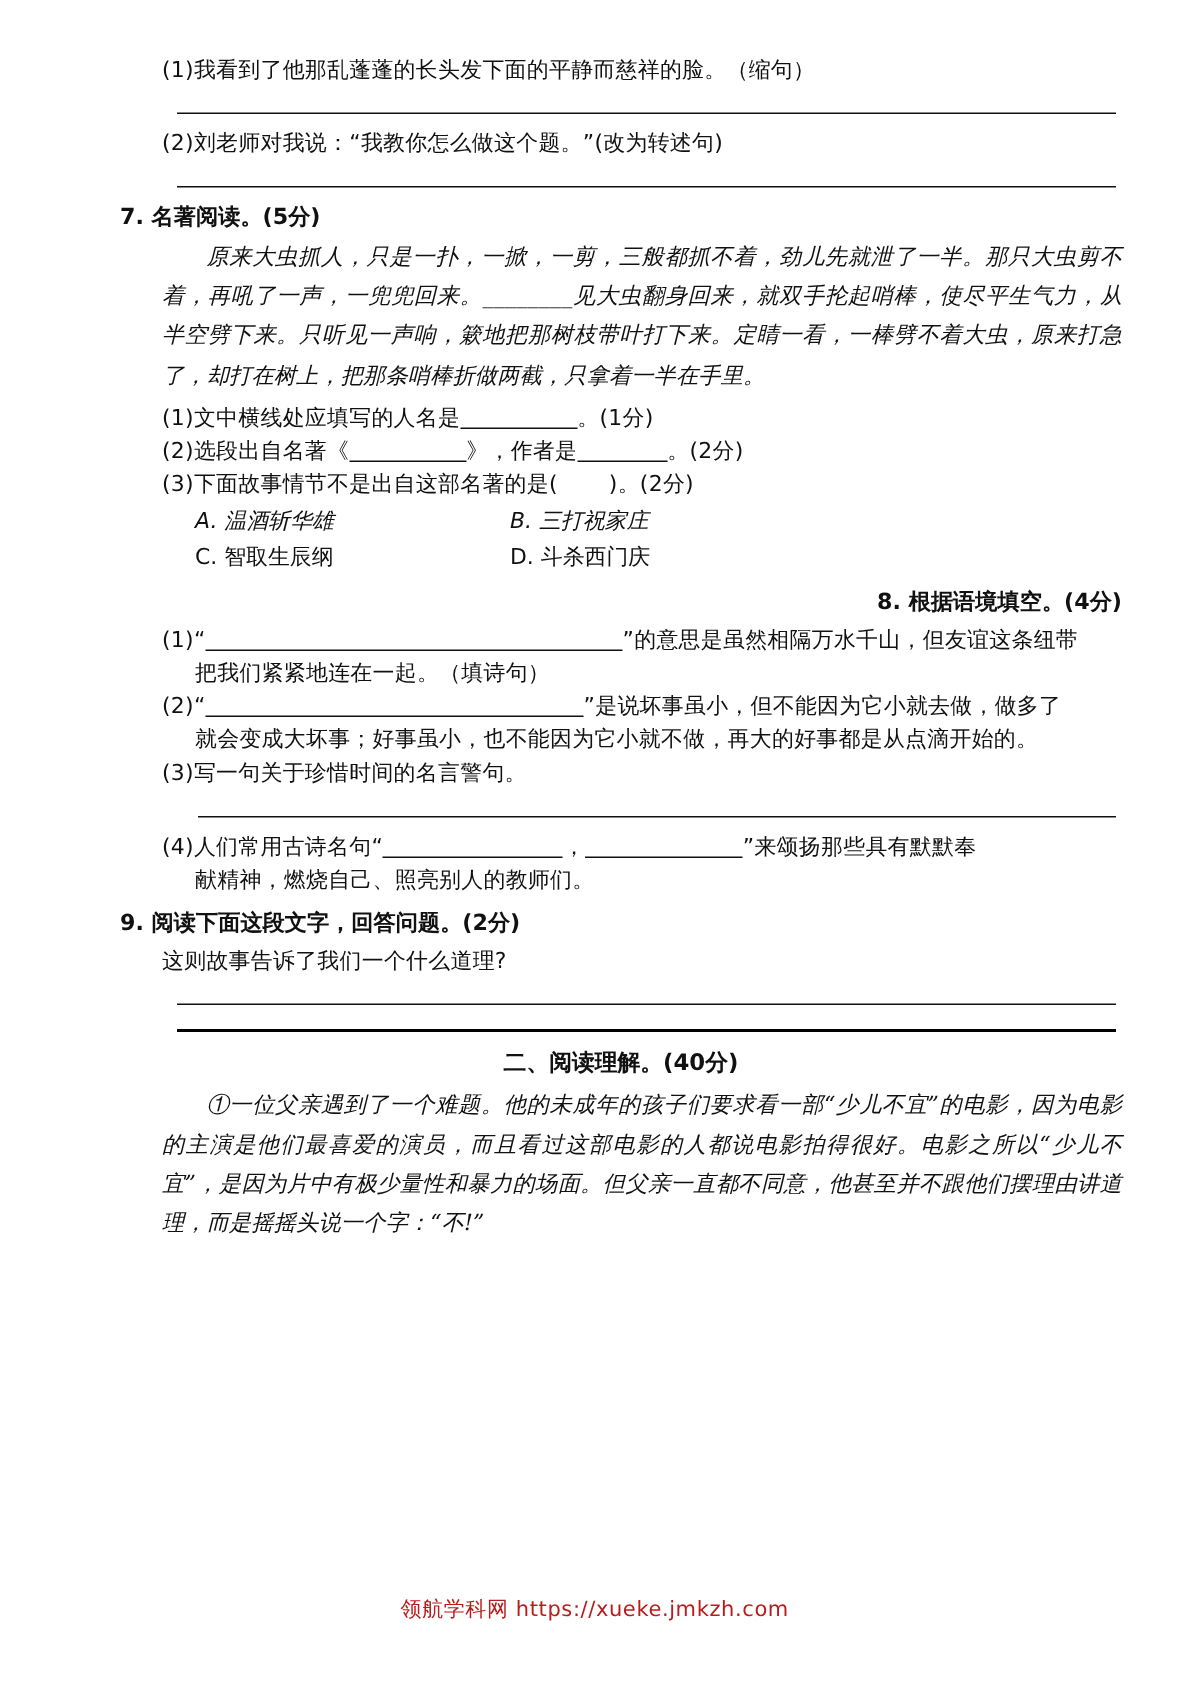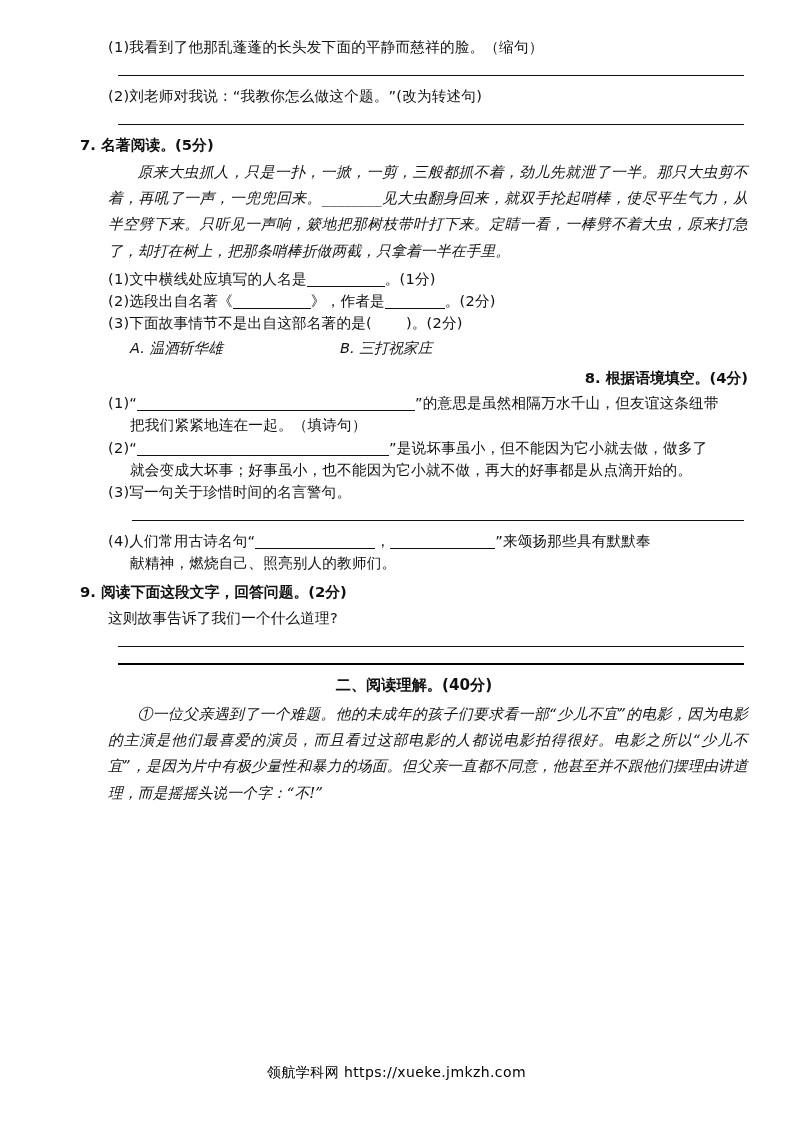--- a/index.html
+++ b/index.html
@@ -123,21 +123,21 @@
   }
 
   
   .watermark {
     position: absolute;
     left: 0;
     top: 1064px;
     width: 793px;
     text-align: center;
     font-size: 14px;
-    color: #000000;
+    color: #b91c1c;
     font-family: "DejaVu Sans", "Liberation Sans", sans-serif;
     letter-spacing: 0.4px;
   }
 </style>
 </head>
 <body>
 
 <div class="page">
   <div class="content">
 
@@ -164,20 +164,24 @@
     </div>
 
     <div class="q-line pad-l-28">
       <span>(3)下面故事情节不是出自这部名著的是(</span><span class="paren-blank"></span><span>)。(2分)</span>
     </div>
 
     <div class="mc-row" style="margin-top:2px;font-style:italic;">
       <div class="mc-col-a">A. 温酒斩华雄</div>
       <div class="mc-col-b">B. 三打祝家庄</div>
     </div>
+    <div class="mc-row">
+      <div class="mc-col-a">C. 智取生辰纲</div>
+      <div class="mc-col-b">D. 斗杀西门庆</div>
+    </div>
 
     <div class="q-head" style="margin-top:7px;text-align:right;">8. 根据语境填空。(4分)</div>
 
     <div class="q-line pad-l-28" style="margin-top:3px;">
       <span>(1)“</span><span class="blank b-280"></span><span>”的意思是虽然相隔万水千山，但友谊这条纽带</span>
     </div>
     <div class="q-line pad-l-50">把我们紧紧地连在一起。（填诗句）</div>
 
     <div class="q-line pad-l-28">
       <span>(2)“</span><span class="blank b-255"></span><span>”是说坏事虽小，但不能因为它小就去做，做多了</span>

